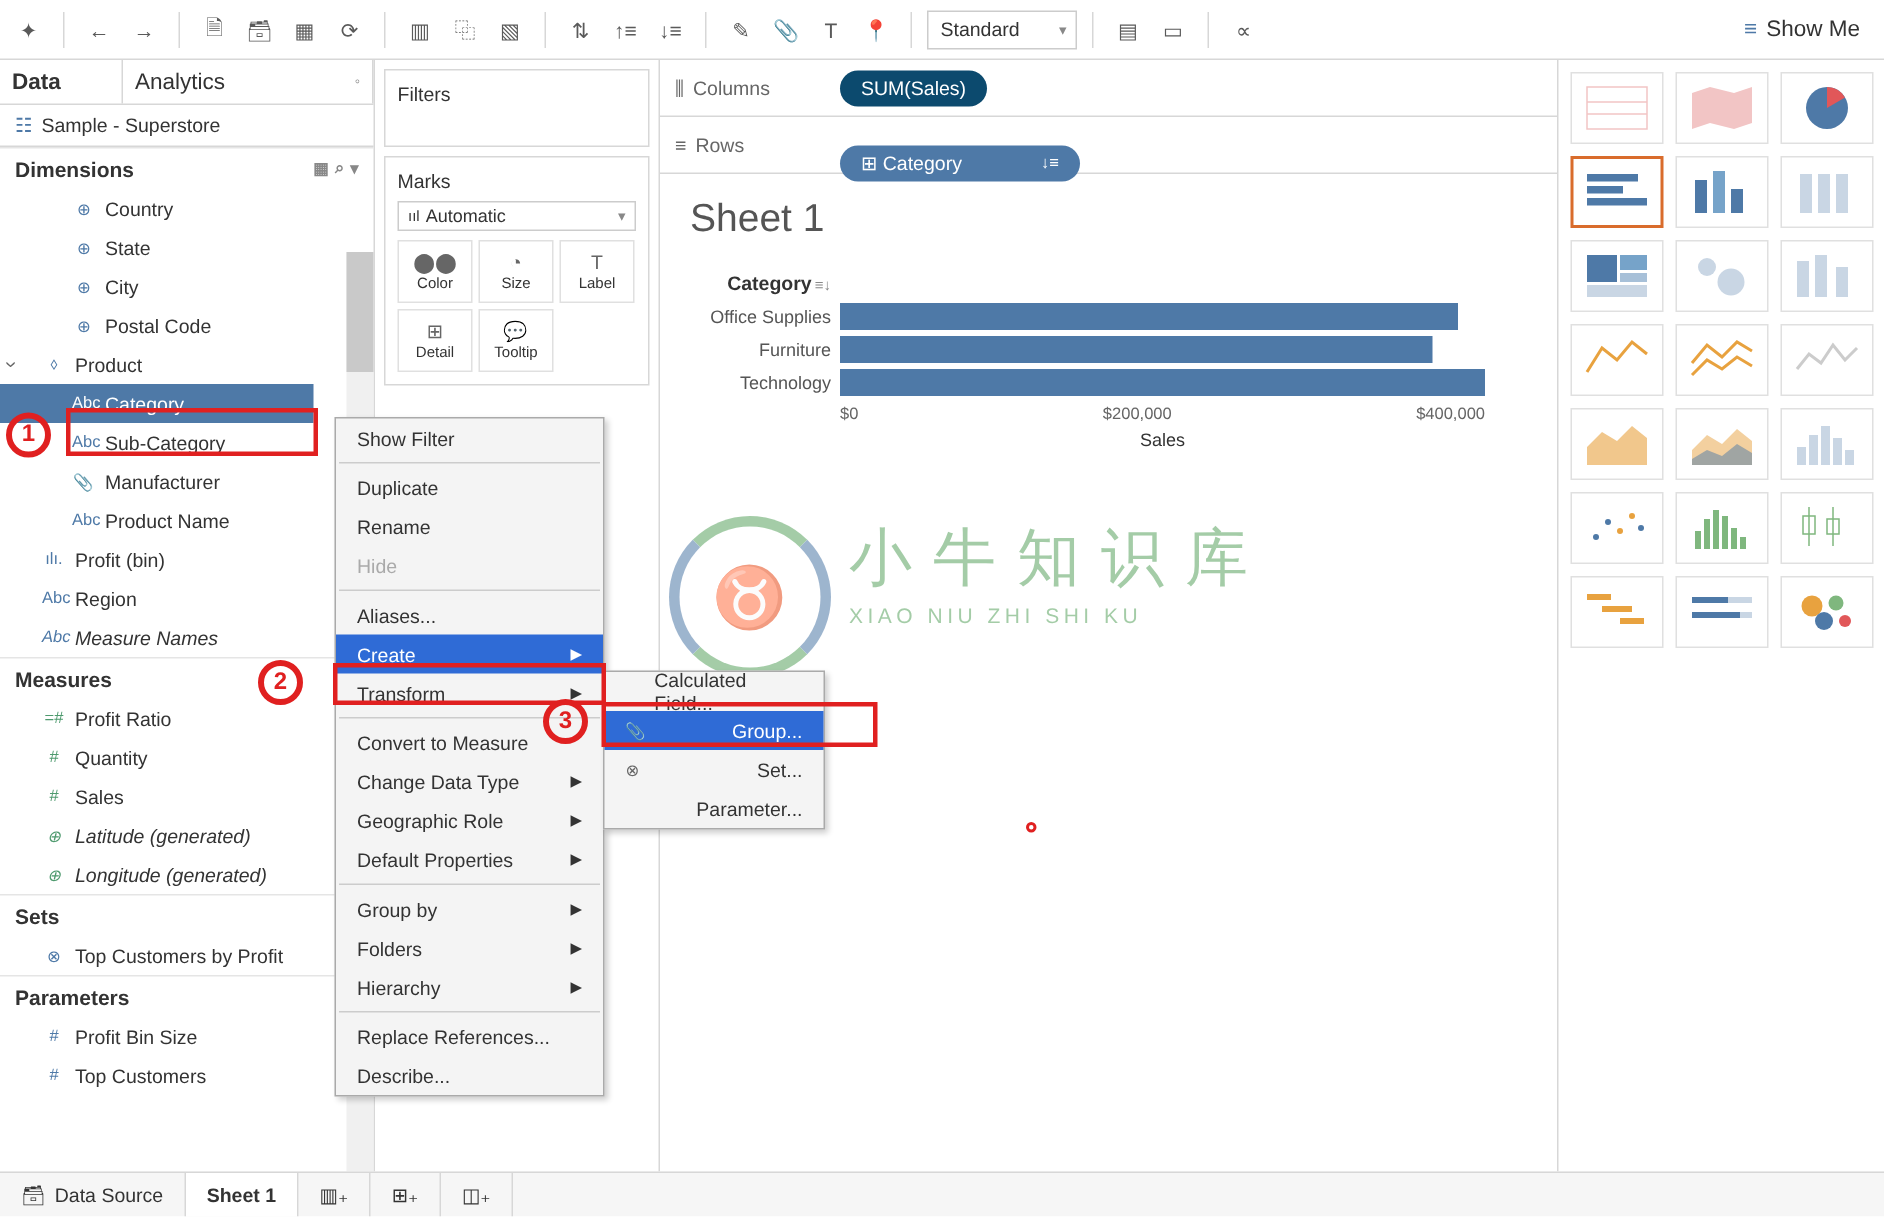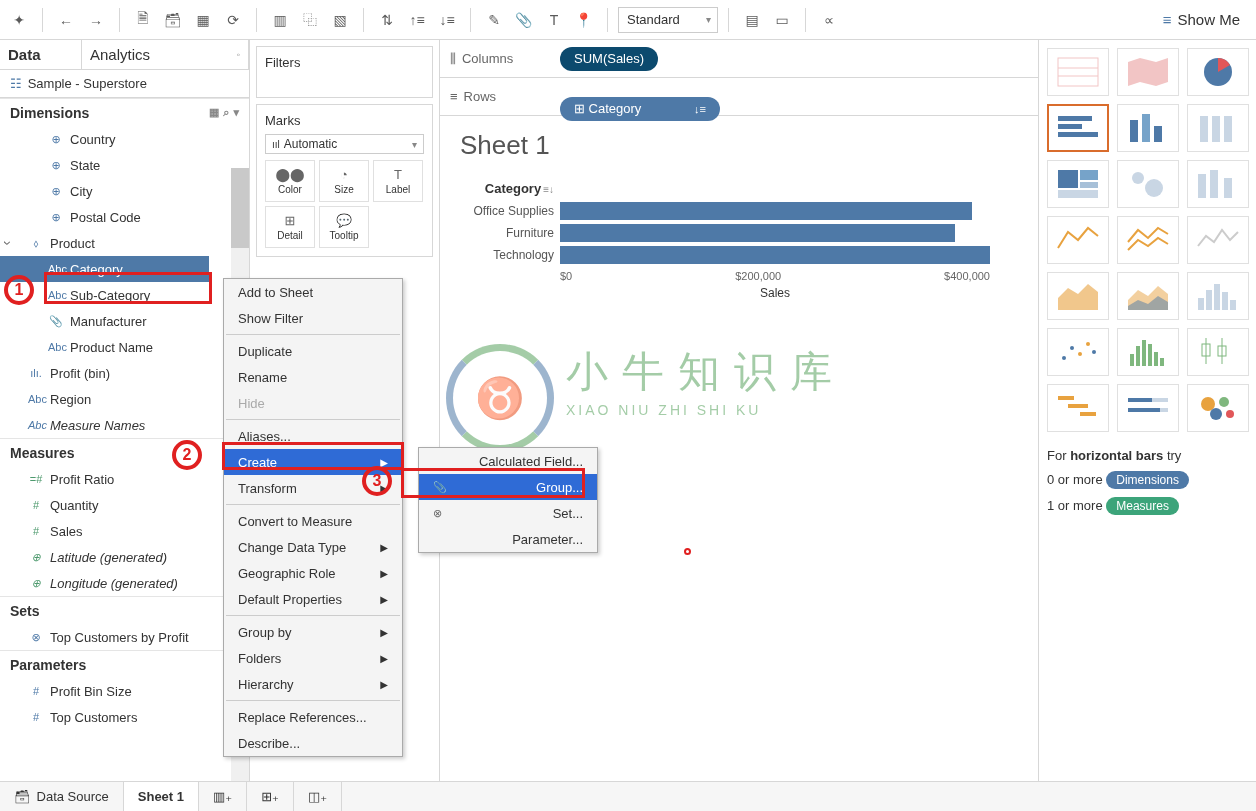--- a/index.html
+++ b/index.html
@@ -83,21 +83,21 @@
   
   .ctx { position: absolute; background: #f4f4f4; border: 1px solid #aaa; box-shadow: 2px 2px 4px rgba(0,0,0,.2); z-index: 100; }
   .ctx-item { height: 26px; display: flex; align-items: center; justify-content: space-between; padding: 0 14px; font-size: 13px; cursor: default; }
   .ctx-item.disabled { color: #aaa; }
   .ctx-item.hi { background: #2f6bd6; color: #fff; }
   .ctx-item.hi2 { background: #2f6bd6; color: #fff; }
   .ctx-sep { height: 1px; background: #ccc; margin: 3px 2px; }
   .ctx-item .arr { font-size: 10px; }
   .ctx-item .ico { width: 16px; margin-right: 4px; color: #666; font-size: 11px; }
   .ctx1 { left: 223px; top: 278px; width: 180px; }
-  .ctx2 { left: 402px; top: 447px; width: 180px; margin-left: 16px; }
+  .ctx2 { left: 402px; top: 447px; width: 148px; }
 
   
   .anno { position: absolute; border: 4px solid #e02020; border-radius: 50%; width: 30px; height: 30px; display: flex; align-items: center; justify-content: center; color: #e02020; font-weight: 700; font-size: 16px; z-index: 200; }
   .anno-box { position: absolute; border: 3px solid #e02020; z-index: 190; }
   .box1 { left: 44px; top: 272px; width: 168px; height: 32px; }
   .box2 { left: 222px; top: 442px; width: 182px; height: 28px; }
   .box3 { left: 401px; top: 468px; width: 184px; height: 30px; }
 
   
   .watermark { position: absolute; left: 446px; top: 344px; opacity: .55; pointer-events: none; z-index: 50; }
@@ -491,45 +491,37 @@
         </div>
       <div class="chart-th">
           <svg>
             <circle cx="14" cy="14" r="7" fill="#e8a23f"></circle>
             <circle cx="30" cy="12" r="5" fill="#7fb77e"></circle>
             <circle cx="22" cy="24" r="6" fill="#4e79a7"></circle>
             <circle cx="36" cy="24" r="4" fill="#e15759"></circle>
           </svg>
         </div>
     </div>
-    <div class="hint">
-      <p><span>For </span><b>horizontal bars</b><span> try</span></p>
-      <p style="margin-top:8px;"><span>0 or more </span><span class="pill-sm dim">Dimensions</span></p>
-      <p style="margin-top:8px;"><span>1 or more </span><span class="pill-sm mea">Measures</span></p>
-    </div>
   </div>
 </div>
 
 <div class="bottom">
   <div class="btab">
       <span>🗃</span>
       <span>Data Source</span>
     </div>
   <div class="btab active">
       <span>Sheet 1</span>
     </div>
   <div class="btab">▥₊</div>
   <div class="btab">⊞₊</div>
   <div class="btab">◫₊</div>
 </div>
 
 <div class="ctx ctx1">
-  <div class="ctx-item">
-      <span>Add to Sheet</span>
-    </div>
   <div class="ctx-item">
       <span>Show Filter</span>
     </div>
   <div class="ctx-sep"></div>
   <div class="ctx-item">
       <span>Duplicate</span>
     </div>
   <div class="ctx-item">
       <span>Rename</span>
     </div>

